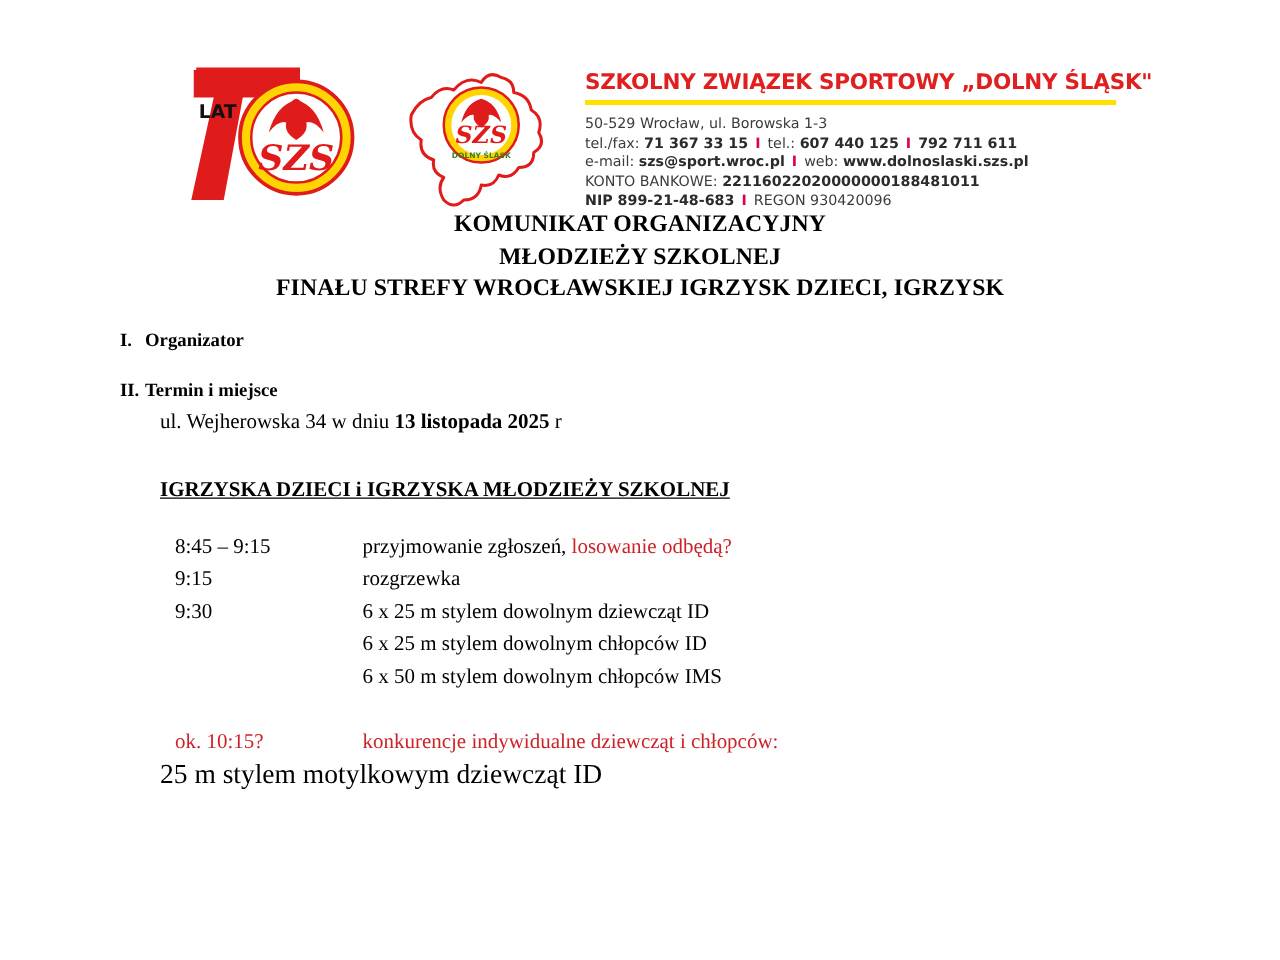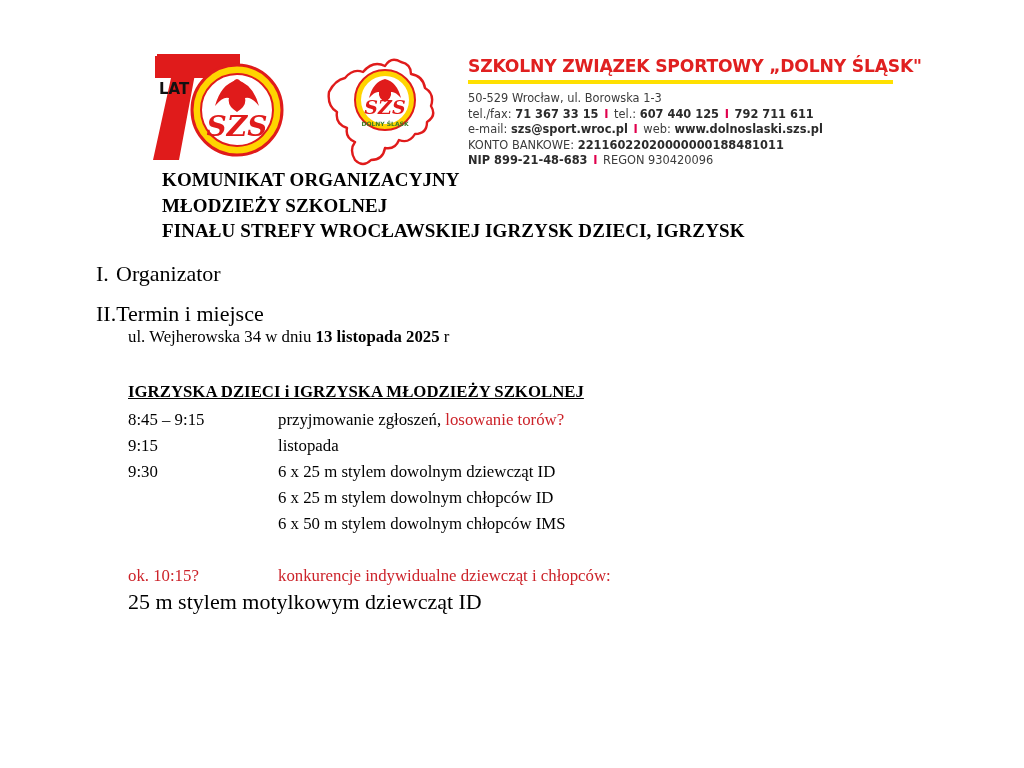--- a/index.html
+++ b/index.html
@@ -69,40 +69,40 @@
     color: #2b2b2b;
   }
   .sep {
     color: #e0004d;
     font-weight: bold;
     padding: 0 2px;
   }
 
   
   .doc-title {
-    text-align: left;
+    text-align: center;
     font-weight: bold;
     font-size: 19px;
     line-height: 25.5px;
     margin: 22px auto 0 auto;
     width: 700px;
     letter-spacing: 0.1px;
   }
 
   
   .content {
     margin: 0;
     padding: 0 96px 0 96px;
   }
   .section {
     margin-top: 19px;
   }
   .section-heading {
-    font-weight: normal;
-    font-size: 22px;
+    font-weight: bold;
+    font-size: 15px;
     line-height: 21px;
   }
   .section-heading .numeral {
     display: inline-block;
     min-width: 20px;
   }
   .section-body {
     font-size: 16.8px;
     line-height: 25px;
     padding-left: 32px;
@@ -118,30 +118,31 @@
   
   .schedule {
     margin-top: 31px;
     padding-left: 32px;
   }
   .schedule-title {
     font-weight: bold;
     font-size: 16.8px;
     text-decoration: underline;
     line-height: 24px;
-    margin-bottom: 3px;
+    margin-bottom: 20px;
   }
   .sched-row {
     display: flex;
     font-size: 16.8px;
     line-height: 26px;
   }
   .sched-time {
     width: 150px;
     flex: 0 0 150px;
+    margin-left: 12px;
   }
   .sched-desc {
     flex: 1 1 auto;
   }
   .red {
     color: #cc2229;
   }
   .sched-gap {
     height: 26px;
   }
@@ -250,25 +251,25 @@
       </div>
     </div>
   </div>
 
   <div class="schedule">
     <div class="schedule-title">IGRZYSKA DZIECI i IGRZYSKA MŁODZIEŻY SZKOLNEJ</div>
 
     <div>
       <div class="sched-row">
         <div class="sched-time">8:45 – 9:15</div>
-        <div class="sched-desc"><span>przyjmowanie zgłoszeń, </span><span class="red">losowanie torów?</span></div>
+        <div class="sched-desc"><span>przyjmowanie zgłoszeń, </span><span class="red">losowanie odbędą?</span></div>
       </div>
       <div class="sched-row">
         <div class="sched-time">9:15</div>
-        <div class="sched-desc">listopada</div>
+        <div class="sched-desc">rozgrzewka</div>
       </div>
       <div class="sched-row">
         <div class="sched-time">9:30</div>
         <div class="sched-desc">6 x 25 m stylem dowolnym dziewcząt ID</div>
       </div>
       <div class="sched-row">
         <div class="sched-time"></div>
         <div class="sched-desc">6 x 25 m stylem dowolnym chłopców ID</div>
       </div>
       <div class="sched-row">

